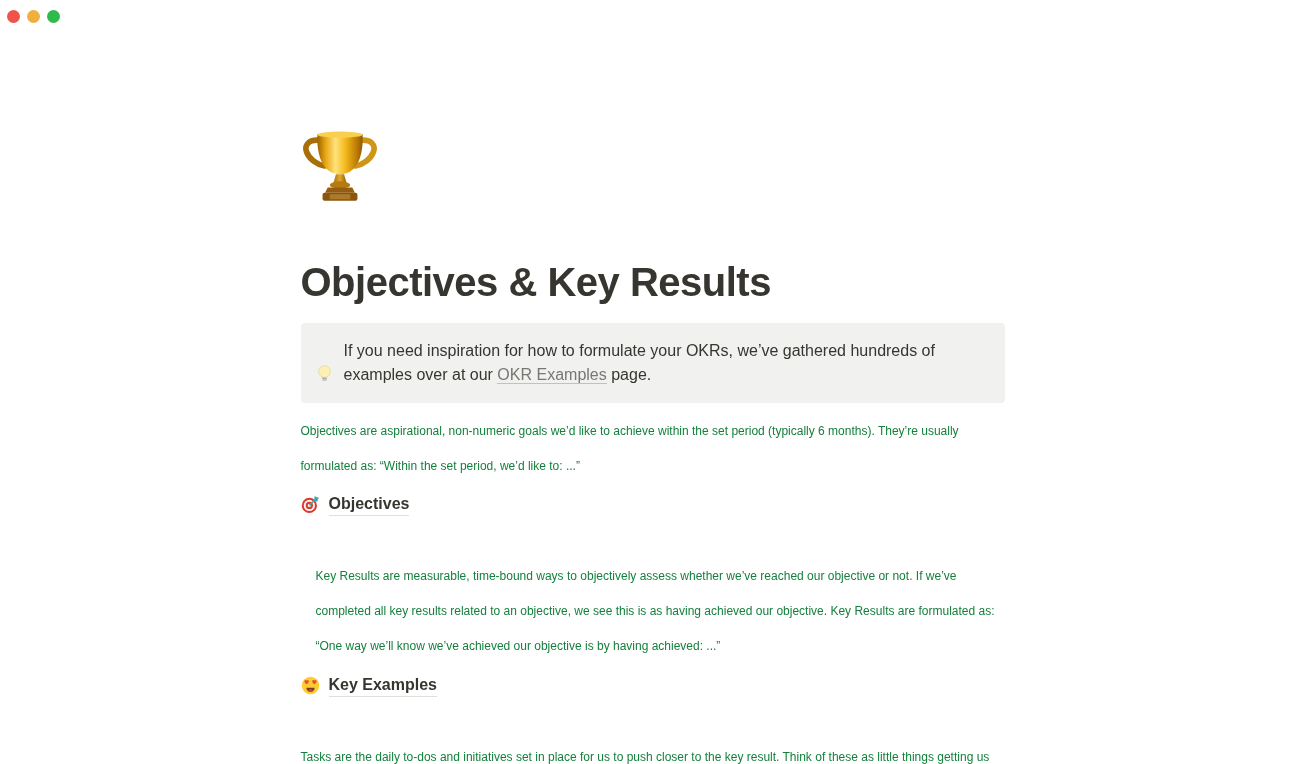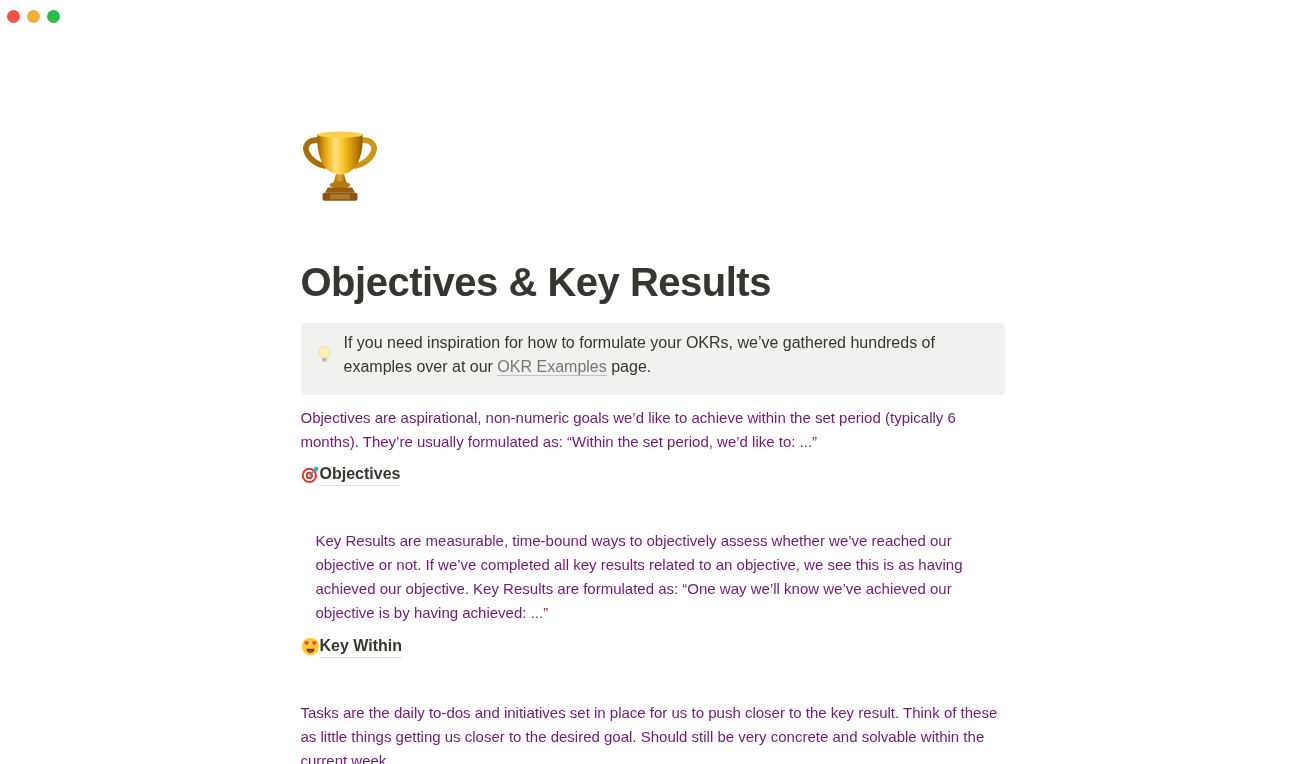--- a/index.html
+++ b/index.html
@@ -46,51 +46,52 @@
     font-weight: 700;
     letter-spacing: -0.5px;
     color: #37352f;
   }
 
   
   .callout {
     margin-top: 17px;
     background: #f1f1ef;
     border-radius: 4px;
-    padding: 8px 16px 16px 14px;
+    padding: 16px 16px 16px 14px;
     display: flex;
-    align-items: center;
+    align-items: flex-end;
     gap: 10px;
   }
   .callout-icon { flex: 0 0 auto; margin-top: 2px; }
   .callout-text {
     font-size: 16px;
     line-height: 24px;
     max-width: 622px;
   }
   .inline-page-link {
     color: #787774;
     text-decoration: none;
     border-bottom: 1px solid rgba(55,53,47,0.25);
     cursor: pointer;
   }
 
   
   .para {
-    font-size: 15px;
-    line-height: 24px;
-    color: #701a75;
+    font-size: 12px;
+    line-height: 35px;
+    color: #15803d;
   }
   .para-objectives { margin-top: 11px; }
   .para-keyresults { margin-top: 41px; margin-left: 15px; }
   .para-tasks      { margin-top: 41px; }
 
   .child-page {
     display: flex;
     align-items: center;
+    gap: 9px;
     height: 28px;
     cursor: pointer;
     width: fit-content;
   }
   .child-page-1 { margin-top: 6px; }
   .child-page-2 { margin-top: 7px; }
   .child-page .cp-icon { flex: 0 0 auto; display: flex; }
   .child-page .cp-label {
     font-size: 16px;
     font-weight: 700;
@@ -178,18 +179,18 @@
       <svg width="19" height="19" viewBox="0 0 20 20" aria-hidden="true">
         <circle cx="10" cy="10" r="9.2" fill="#ffcc33"></circle>
         <g fill="#ef4b41">
           <path transform="translate(5.9,7.6) scale(1.35)" d="M0 0.9 C-1.8 -0.3 -2.2 -1.7 -1.3 -2.3 C-0.7 -2.7 -0.15 -2.4 0 -1.9 C0.15 -2.4 0.7 -2.7 1.3 -2.3 C2.2 -1.7 1.8 -0.3 0 0.9 Z"></path>
           <path transform="translate(14.1,7.6) scale(1.35)" d="M0 0.9 C-1.8 -0.3 -2.2 -1.7 -1.3 -2.3 C-0.7 -2.7 -0.15 -2.4 0 -1.9 C0.15 -2.4 0.7 -2.7 1.3 -2.3 C2.2 -1.7 1.8 -0.3 0 0.9 Z"></path>
         </g>
         <path d="M5.6 12.3 A4.4 4.4 0 0 0 14.4 12.3 Z" fill="#7e3b1e"></path>
         <path d="M7.3 15.2 A3 1.7 0 0 1 12.7 15.2 Z" fill="#e8625a"></path>
       </svg>
     </span>
-    <span class="cp-label">Key Within</span>
+    <span class="cp-label">Key Examples</span>
   </div>
 
   <p class="para para-tasks">Tasks are the daily to-dos and initiatives set in place for us to push closer to the key result. Think of these as little things getting us closer to the desired goal. Should still be very concrete and solvable within the current week.</p>
 
 </div>
 
 </body></html>

